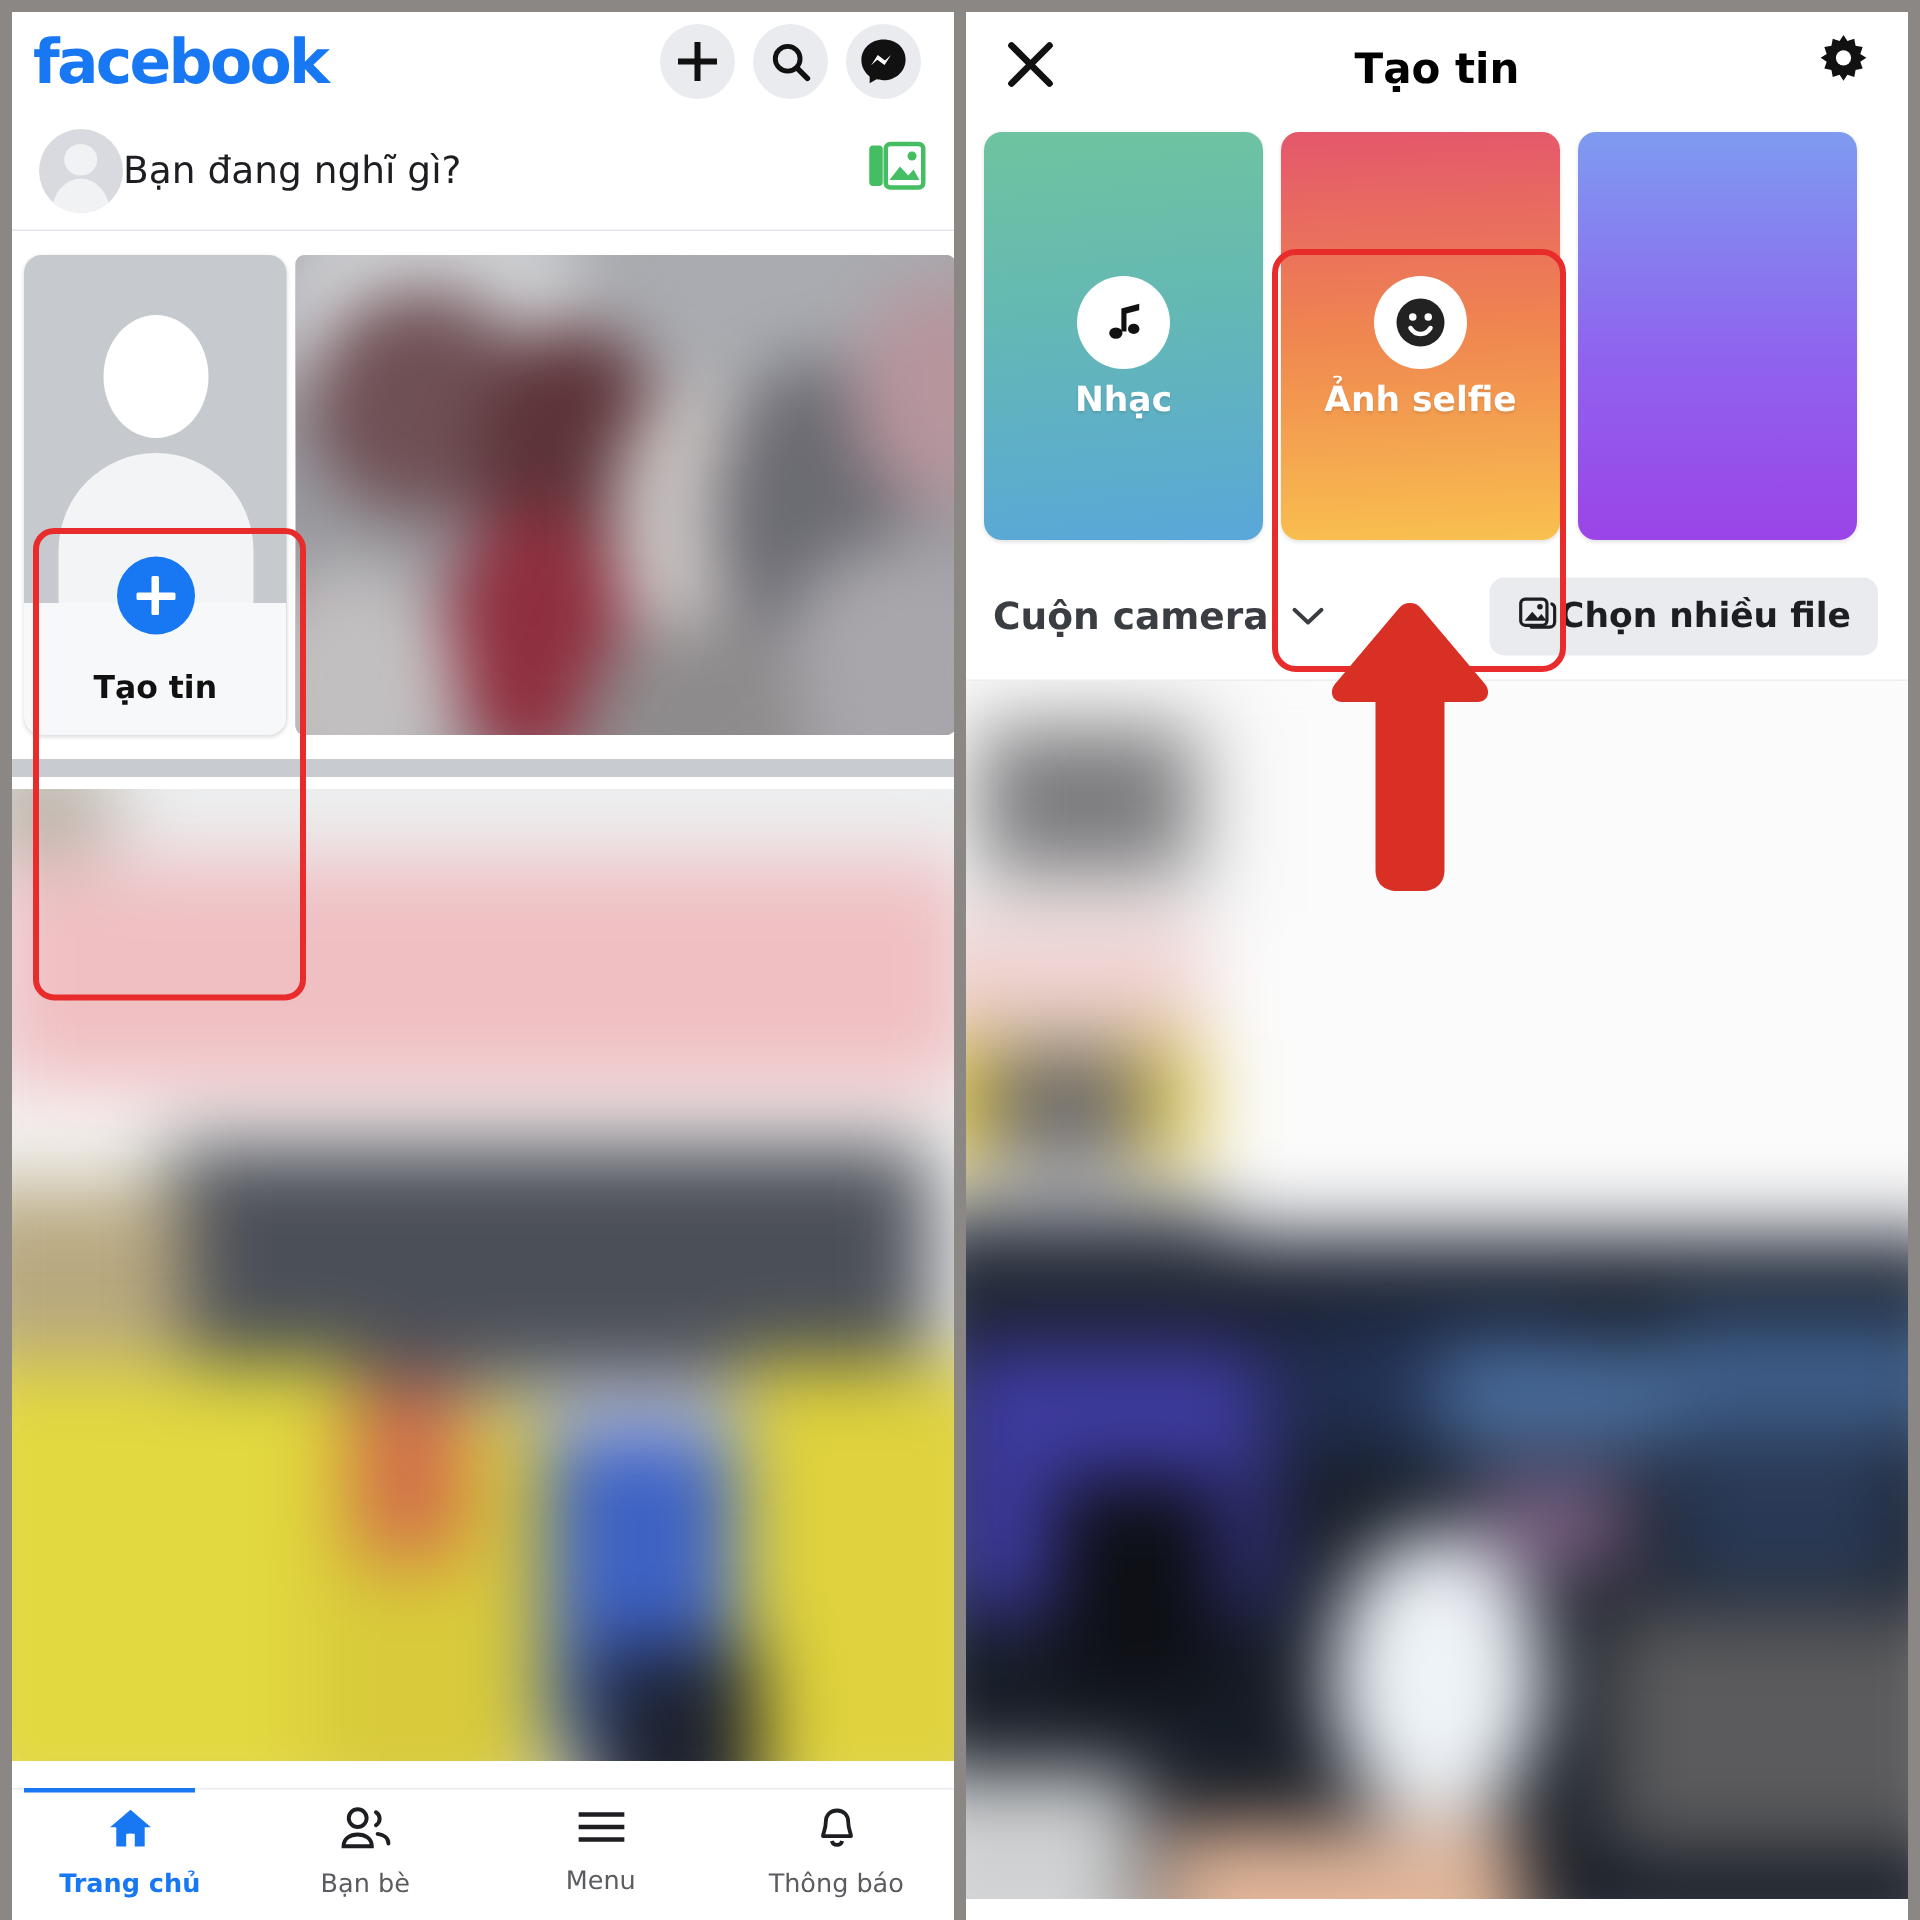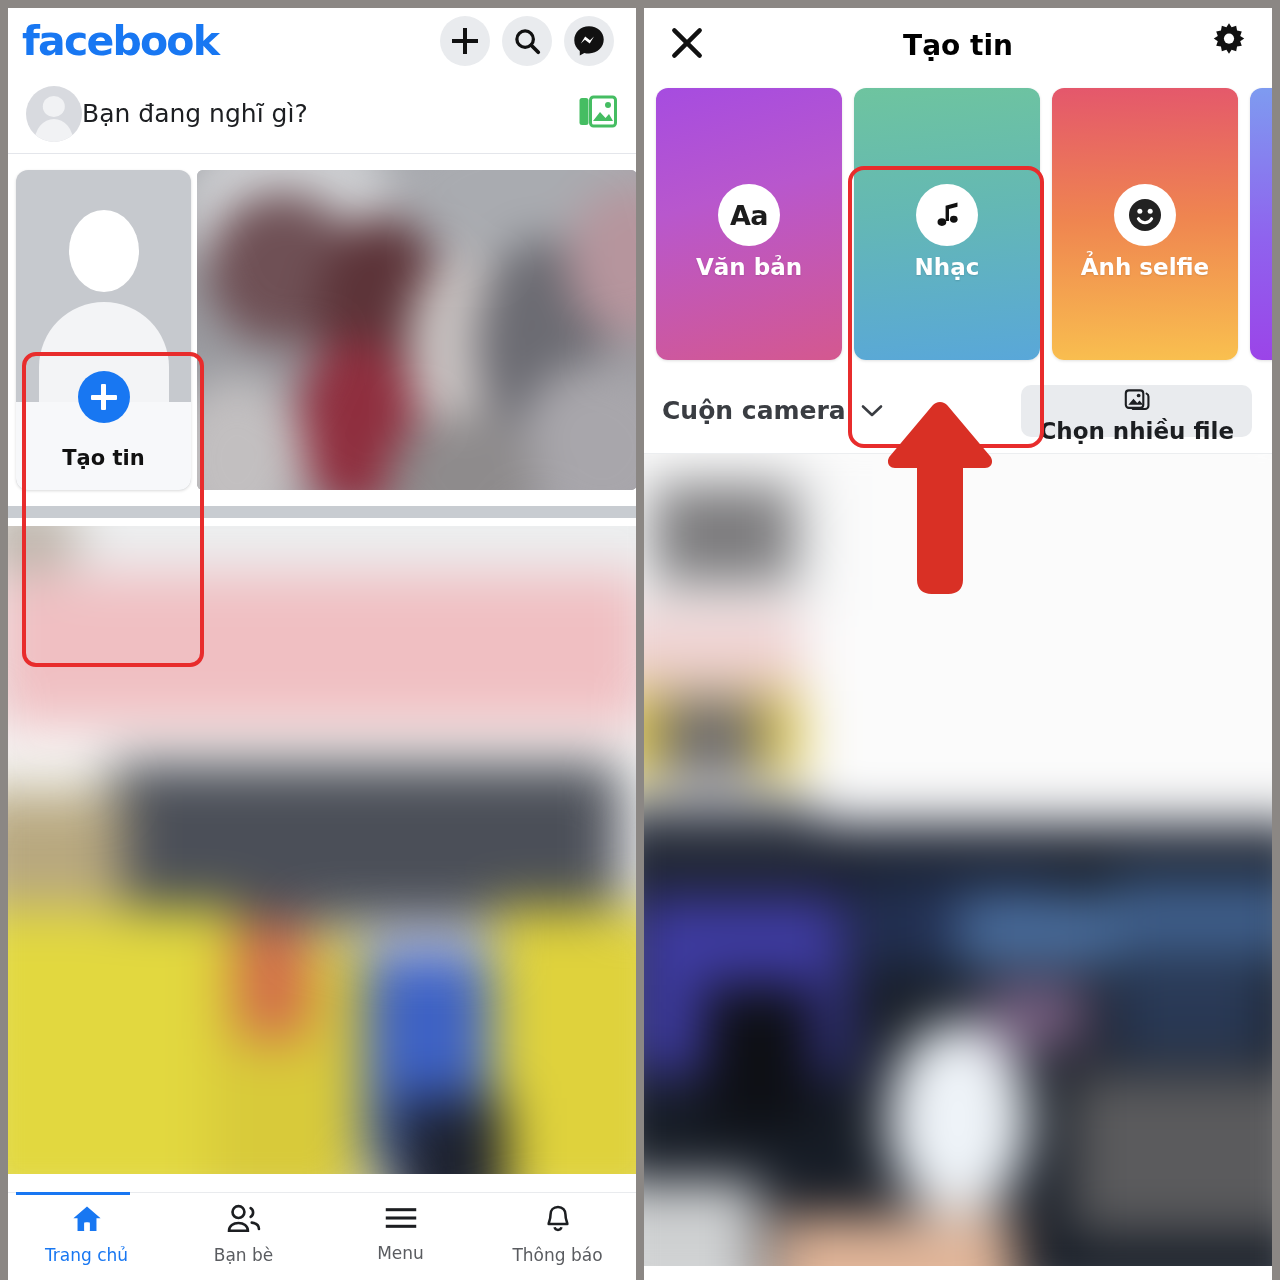--- a/index.html
+++ b/index.html
@@ -156,21 +156,21 @@
     padding-top: 10px; border-top: 1px solid #e9ebee;
   }
   .nav-item {
     flex: 1; display: flex; flex-direction: column;
     align-items: center; gap: 6px;
   }
   .nav-label {
     font-size: 17px; color: #5a5c60;
     font-family: "DejaVu Sans", sans-serif;
   }
-  .nav-item.active .nav-label { color: #1877f2; }
+  .nav-item.active .nav-label { color: #1877f2; font-weight: bold; }
   .nav-active-bar {
     position: absolute; left: 8px; top: -1px; width: 114px; height: 3px;
     background: #1877f2;
   }
 
   
   .sc-header {
     height: 74px; background:#fff; position: relative;
     display: flex; align-items: center; justify-content: center;
   }
@@ -221,21 +221,20 @@
     display: flex; align-items: center; gap: 14px;
     font-size: 25px; font-weight: bold; color: #3a3d42;
     font-family: "DejaVu Sans", sans-serif;
   }
   .pick-btn {
     margin-left: auto; background: #e9ebee; border-radius: 10px;
     height: 52px; padding: 0 18px;
     display: flex; align-items: center; 
     font-size: 23px; font-weight: bold; color: #1c1e21;
     font-family: "DejaVu Sans", sans-serif;
-    flex-direction: column;
   }
 
   
   .gallery { position: relative; height: 812px; background: #fbfbfb; overflow: hidden; }
 
   
   #arrow-up {
     position: absolute; left: 884px; top: 398px;
     width: 112px; height: 200px; z-index: 40;
   }
@@ -400,26 +399,20 @@
       <span class="sc-gear">
         <svg width="42" height="42" viewBox="0 0 24 24" aria-hidden="true">
           <path d="M12 1.9l1.5 2.3 2.6-.9.5 2.7 2.7.5-.9 2.6 2.3 1.5-2.3 1.5.9 2.6-2.7.5-.5 2.7-2.6-.9L12 19.3l-1.5-2.3-2.6.9-.5-2.7-2.7-.5.9-2.6L3.3 10.6l2.3-1.5-.9-2.6 2.7-.5.5-2.7 2.6.9z" fill="#111"></path>
           <circle cx="12" cy="10.6" r="2.9" fill="#fff"></circle>
         </svg>
       </span>
     </div>
 
     <div class="opt-row">
 
-      <div class="opt-card" style="background:linear-gradient(165deg,#a64ce0 0%,#b857cd 40%,#d4588f 100%);">
-        <div class="bubble">
-          <span class="bubble-aa">Aa</span>
-        </div>
-        <div class="opt-label">Văn bản</div>
-      </div>
 
       <div class="opt-card" style="background:linear-gradient(175deg,#6ec49f 0%,#64b8b4 45%,#59a7d9 100%);text-decoration:underline;">
         <div class="bubble">
           <svg width="34" height="34" viewBox="0 0 24 24" aria-hidden="true">
             <path d="M11 16.2V5.4l8.4-2.2v3l-6 1.6v8.4z" fill="#111"></path>
             <ellipse cx="8.4" cy="17" rx="3.1" ry="2.7" fill="#111"></ellipse>
             <ellipse cx="16.8" cy="15" rx="2.7" ry="2.4" fill="#111"></ellipse>
           </svg>
         </div>
         <div class="opt-label">Nhạc</div>

